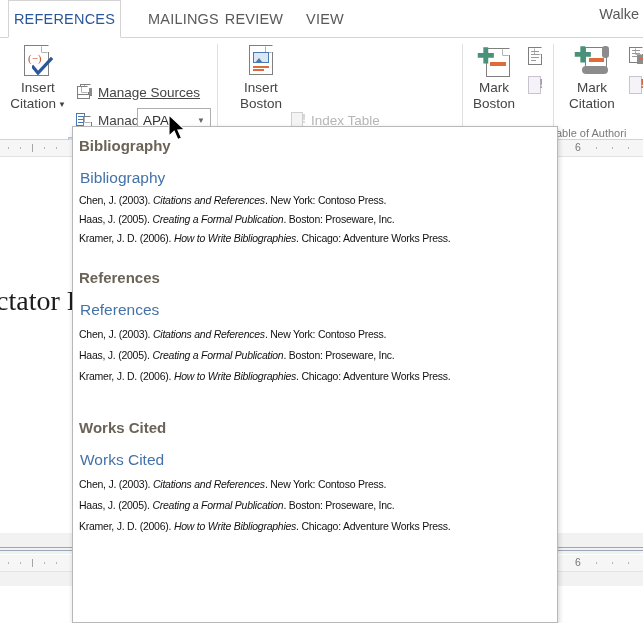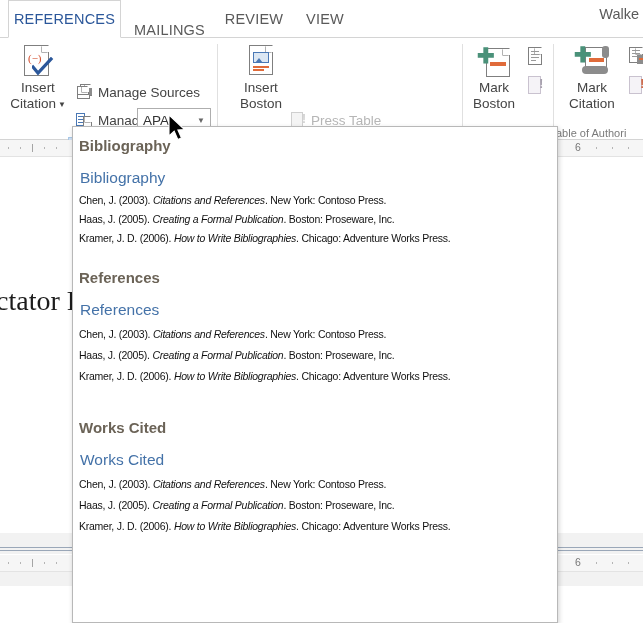--- a/index.html
+++ b/index.html
@@ -159,21 +159,21 @@
 </style>
 </head>
 <body>
 
 <div id="app">
 
   <div class="tabstrip">
     <div class="tab active" style="left:8px;width:113px;">
       <span>REFERENCES</span>
     </div>
-    <div class="tab" style="left:127px;width:85px;align-items:flex-end;">
+    <div class="tab" style="left:141px;width:85px;">
       <span>MAILINGS</span>
     </div>
     <div class="tab" style="left:298px;width:54px;">
       <span>VIEW</span>
     </div>
     <div class="tab" style="left:218px;width:72px;">
       <span>REVIEW</span>
     </div>
     <div class="user-name">Walke</div>
   </div>
@@ -190,21 +190,21 @@
             <path d="M1 10 L6 16 L19 2" stroke="#2b579a" stroke-width="3.2" fill="none" stroke-linecap="square"></path>
           </svg>
         </span>
         <span class="lbl">Insert</span>
         <span style="display:flex;align-items:center;">
           <span class="lbl2">Citation</span>
           <span class="caret-s">▼</span>
         </span>
       </div>
 
-      <div class="smallbtn" style="left:72px;top:43px;">
+      <div class="smallbtn" style="left:72px;top:43px;text-decoration:underline;">
         <span class="icn" style="width:18px;height:17px;position:relative;">
           <span class="pg" style="position:absolute;left:5px;top:0px;width:12px;height:12px;"></span>
           <span class="pg" style="position:absolute;left:2px;top:2px;width:12px;height:12px;"></span>
           <span style="position:absolute;left:2px;top:10px;width:13px;height:5px;background:#fff;border:1.3px solid #7f7f7f;"></span>
           <span class="bar-g" style="left:14px;top:4px;width:3px;height:7px;"></span>
         </span>
         <span class="txt">Manage Sources</span>
       </div>
 
       <div class="smallbtn" style="left:72px;top:71px;">
@@ -249,21 +249,21 @@
         <span class="lbl">Insert</span>
         <span class="lbl2">Boston</span>
       </div>
 
 
       <div class="smallbtn disabled" style="left:68px;top:71px;">
         <span class="icn" style="width:17px;height:17px;position:relative;">
           <span style="position:absolute;left:2px;top:0px;width:12px;height:16px;border:1.4px solid #cfcfcf;background:#f4f4f4;"></span>
           <span style="position:absolute;left:13px;top:1px;font-size:12px;color:#cfcfcf;font-weight:bold;line-height:12px;">!</span>
         </span>
-        <span class="txt">Press Table</span>
+        <span class="txt">Index Table</span>
       </div>
 
       <div class="smallbtn" style="left:68px;top:99px;">
         <span class="icn" style="width:18px;height:17px;position:relative;">
           <span style="position:absolute;left:1px;top:1px;width:13px;height:13px;border:1.3px solid #7f7f7f;background:#fff;"></span>
           <span class="bar-o" style="left:3px;top:5px;width:8px;height:2.2px;"></span>
           <span style="position:absolute;left:10px;top:4px;width:7px;height:11px;background:#4a78b5;"></span>
           <span style="position:absolute;left:11px;top:6px;color:#fff;font-size:8px;line-height:8px;">↓</span>
         </span>
         <span class="txt">Cross-reference</span>

